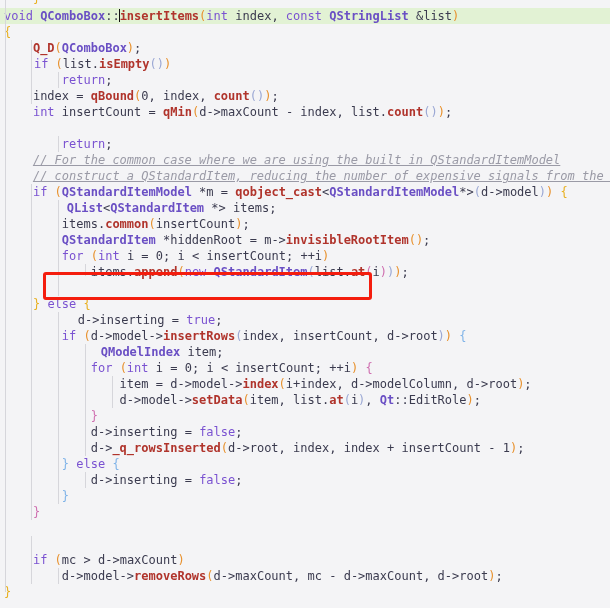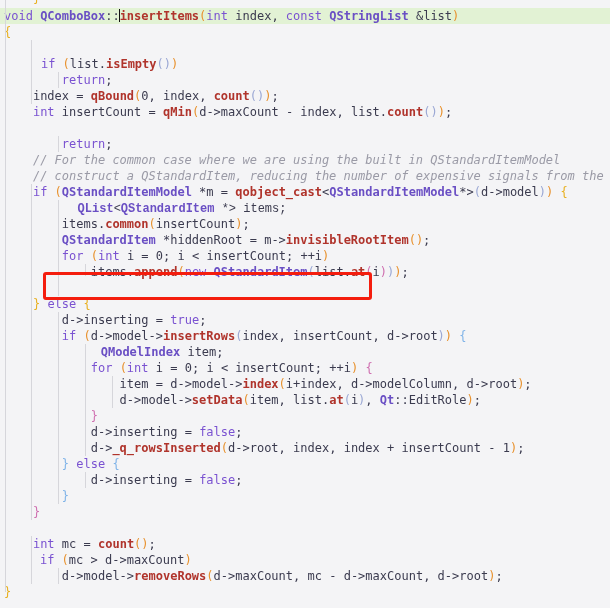--- a/index.html
+++ b/index.html
@@ -58,21 +58,21 @@
   .fn      { color: #b0342c; font-weight: bold; }
   .ident   { color: #3b3b4f; }
   .punct   { color: #3b3b4f; }
   .paren   { color: #e8912d; }            
   .paren2  { color: #9aa7d4; }            
   .paren3  { color: #cf6fb0; }            
   .brace   { color: #e8b020; }            
   .brace2  { color: #cf6fb0; }
   .brace3  { color: #7fb3e8; }
   .num     { color: #3b3b4f; }
-  .comment { color: #9a9aa6; font-style: italic; }
+  .comment { color: #9a9aa6; font-style: italic; text-decoration: underline; }
   .op      { color: #3b3b4f; }
   .cls     { color: #6a4fc4; font-weight: bold; }
   .scope   { color: #3b3b4f; }
   .angle   { color: #3b3b4f; }
 
   
   .caret {
     display: inline-block;
     width: 1px;
     height: 13px;
@@ -101,23 +101,24 @@
     
     <div class="line" style="position:absolute; left:0; top:-10px;"><span style="padding-left:4px;" class="brace">&nbsp;&nbsp;&nbsp;&nbsp;}</span></div>
 
     
     <div class="line highlight" style="position: absolute; left: 0px; top: 8px; width: 610px; background: rgb(226, 242, 212);"><span style="padding-left:4px;"><span class="kw">void</span> <span class="cls">QComboBox</span><span class="scope">::</span><span class="caret"></span><span class="fn">insertItems</span><span class="paren">(</span><span class="kw">int</span> <span class="ident">index</span><span class="punct">,</span> <span class="kw">const</span> <span class="cls">QStringList</span> <span class="op">&amp;</span><span class="ident">list</span><span class="paren">)</span></span></div>
 
     
     <div class="line" style="position:absolute; left:0; top:24px;"><span style="padding-left:4px;" class="brace">{</span></div>
 
     
-
-    
-    <div class="line" style="position:absolute; left:0; top:56px;"><span style="padding-left:12px;margin-top:16px;">    <span class="kw">if</span> <span class="paren">(</span><span class="ident">list</span><span class="punct">.</span><span class="fn">isEmpty</span><span class="paren2">()</span><span class="paren">)</span></span></div>
+    <div class="line" style="position:absolute; left:0; top:40px;"><span style="padding-left:4px;">    <span class="fn">Q_D</span><span class="paren">(</span><span class="cls">QComboBox</span><span class="paren">)</span><span class="punct">;</span></span></div>
+
+    
+    <div class="line" style="position:absolute; left:0; top:56px;"><span style="padding-left:5px;margin-top:16px;">    <span class="kw">if</span> <span class="paren">(</span><span class="ident">list</span><span class="punct">.</span><span class="fn">isEmpty</span><span class="paren2">()</span><span class="paren">)</span></span></div>
 
     
     <div class="line" style="position:absolute; left:0; top:72px;"><span style="padding-left:4px;">        <span class="kw">return</span><span class="punct">;</span></span></div>
 
     
     <div class="line" style="position:absolute; left:0; top:88px;"><span style="padding-left:4px;">    <span class="ident">index</span> <span class="op">=</span> <span class="fn">qBound</span><span class="paren">(</span><span class="num">0</span><span class="punct">,</span> <span class="ident">index</span><span class="punct">,</span> <span class="fn">count</span><span class="paren2">()</span><span class="paren">)</span><span class="punct">;</span></span></div>
 
     
     <div class="line" style="position:absolute; left:0; top:104px;"><span style="padding-left:4px;">    <span class="kw">int</span> <span class="ident">insertCount</span> <span class="op">=</span> <span class="fn">qMin</span><span class="paren">(</span><span class="ident">d</span><span class="op">-&gt;</span><span class="ident">maxCount</span> <span class="op">-</span> <span class="ident">index</span><span class="punct">,</span> <span class="ident">list</span><span class="punct">.</span><span class="fn">count</span><span class="paren2">()</span><span class="paren">)</span><span class="punct">;</span></span></div>
 
@@ -129,41 +130,41 @@
     
     <div class="line" style="position:absolute; left:0; top:152px;"><span style="padding-left:4px;">    <span class="comment">// For the common case where we are using the built in QStandardItemModel</span></span></div>
 
     
     <div class="line" style="position:absolute; left:0; top:168px;"><span style="padding-left:4px;">    <span class="comment">// construct a QStandardItem, reducing the number of expensive signals from the model</span></span></div>
 
     
     <div class="line" style="position:absolute; left:0; top:184px;"><span style="padding-left:4px;">    <span class="kw">if</span> <span class="paren">(</span><span class="cls">QStandardItemModel</span> <span class="op">*</span><span class="ident">m</span> <span class="op">=</span> <span class="fn">qobject_cast</span><span class="angle">&lt;</span><span class="cls">QStandardItemModel</span><span class="op">*</span><span class="angle">&gt;</span><span class="paren2">(</span><span class="ident">d</span><span class="op">-&gt;</span><span class="ident">model</span><span class="paren2">)</span><span class="paren">)</span> <span class="brace">{</span></span></div>
 
     
-    <div class="line" style="position:absolute; left:0; top:200px;"><span style="padding-left:20px;font-family:Liberation Mono, monospace;">        <span class="cls">QList</span><span class="angle">&lt;</span><span class="cls">QStandardItem</span> <span class="op">*&gt;</span> <span class="ident">items</span><span class="punct">;</span></span></div>
+    <div class="line" style="position:absolute; left:0; top:200px;"><span style="padding-left:9px;">        <span class="cls">QList</span><span class="angle">&lt;</span><span class="cls">QStandardItem</span> <span class="op">*&gt;</span> <span class="ident">items</span><span class="punct">;</span></span></div>
 
     
     <div class="line" style="position:absolute; left:0; top:216px;"><span style="padding-left:4px;">        <span class="ident">items</span><span class="punct">.</span><span class="fn">common</span><span class="paren">(</span><span class="ident">insertCount</span><span class="paren">)</span><span class="punct">;</span></span></div>
 
     
     <div class="line" style="position:absolute; left:0; top:232px;"><span style="padding-left:4px;">        <span class="cls">QStandardItem</span> <span class="op">*</span><span class="ident">hiddenRoot</span> <span class="op">=</span> <span class="ident">m</span><span class="op">-&gt;</span><span class="fn">invisibleRootItem</span><span class="paren">()</span><span class="punct">;</span></span></div>
 
     
     <div class="line" style="position:absolute; left:0; top:248px;"><span style="padding-left:4px;">        <span class="kw">for</span> <span class="paren">(</span><span class="kw">int</span> <span class="ident">i</span> <span class="op">=</span> <span class="num">0</span><span class="punct">;</span> <span class="ident">i</span> <span class="op">&lt;</span> <span class="ident">insertCount</span><span class="punct">;</span> <span class="op">++</span><span class="ident">i</span><span class="paren">)</span></span></div>
 
     
     <div class="line" style="position:absolute; left:0; top:264px;"><span style="padding-left:4px;">            <span class="ident">items</span><span class="punct">.</span><span class="fn">append</span><span class="paren">(</span><span class="kw">new</span> <span class="cls">QStandardItem</span><span class="paren2">(</span><span class="ident">list</span><span class="punct">.</span><span class="fn">at</span><span class="paren3">(</span><span class="ident">i</span><span class="paren3">)</span><span class="paren2">)</span><span class="paren">)</span><span class="punct">;</span></span></div>
 
     
 
     
     <div class="line" style="position:absolute; left:0; top:296px;"><span style="padding-left:4px;">    <span class="brace">}</span> <span class="kw">else</span> <span class="brace">{</span></span></div>
 
     
-    <div class="line" style="position:absolute; left:0; top:312px;"><span style="padding-left:4px;">        <span class="ident">d</span><span class="op">-&gt;</span><span class="ident">inserting</span> <span class="op">=</span> <span class="kw">true</span><span class="punct">;</span></span></div>
+    <div class="line" style="position:absolute; left:16px; top:312px;"><span style="padding-left:4px;">        <span class="ident">d</span><span class="op">-&gt;</span><span class="ident">inserting</span> <span class="op">=</span> <span class="kw">true</span><span class="punct">;</span></span></div>
 
     
     <div class="line" style="position:absolute; left:0; top:328px;"><span style="padding-left:4px;">        <span class="kw">if</span> <span class="paren">(</span><span class="ident">d</span><span class="op">-&gt;</span><span class="ident">model</span><span class="op">-&gt;</span><span class="fn">insertRows</span><span class="paren2">(</span><span class="ident">index</span><span class="punct">,</span> <span class="ident">insertCount</span><span class="punct">,</span> <span class="ident">d</span><span class="op">-&gt;</span><span class="ident">root</span><span class="paren2">)</span><span class="paren">)</span> <span class="brace3">{</span></span></div>
 
     
     <div class="line" style="position:absolute; left:0; top:344px;"><span style="padding-left:14px;">            <span class="cls">QModelIndex</span> <span class="ident">item</span><span class="punct">;</span></span></div>
 
     
     <div class="line" style="position:absolute; left:0; top:360px;"><span style="padding-left:4px;">            <span class="kw">for</span> <span class="paren">(</span><span class="kw">int</span> <span class="ident">i</span> <span class="op">=</span> <span class="num">0</span><span class="punct">;</span> <span class="ident">i</span> <span class="op">&lt;</span> <span class="ident">insertCount</span><span class="punct">;</span> <span class="op">++</span><span class="ident">i</span><span class="paren">)</span> <span class="brace2">{</span></span></div>
 
@@ -191,24 +192,23 @@
     
     <div class="line" style="position:absolute; left:0; top:488px;"><span style="padding-left:4px;">        <span class="brace3">}</span></span></div>
 
     
     <div class="line" style="position:absolute; left:0; top:504px;"><span style="padding-left:4px;">    <span class="brace2">}</span></span></div>
 
     
     <div class="line" style="position:absolute; left:0; top:520px;"><span style="padding-left:4px;"> </span></div>
 
     
-    <div class="line" style="position:absolute; left:0; top:536px;"><span style="padding-left:4px;">    <span class="kw">int</span> <span class="ident">mc</span> <span class="op">=</span> <span class="fn">count</span><span class="paren">()</span><span class="punct">;</span></span></div>
-
-    
-    <div class="line" style="position:absolute; left:0; top:552px;"><span style="padding-left:11px;">    <span class="kw">if</span> <span class="paren">(</span><span class="ident">mc</span> <span class="op">&gt;</span> <span class="ident">d</span><span class="op">-&gt;</span><span class="ident">maxCount</span><span class="paren">)</span></span></div>
+
+    
+    <div class="line" style="position:absolute; left:0; top:552px;"><span style="padding-left:4px;">    <span class="kw">if</span> <span class="paren">(</span><span class="ident">mc</span> <span class="op">&gt;</span> <span class="ident">d</span><span class="op">-&gt;</span><span class="ident">maxCount</span><span class="paren">)</span></span></div>
 
     
     <div class="line" style="position:absolute; left:0; top:568px;"><span style="padding-left:4px;">        <span class="ident">d</span><span class="op">-&gt;</span><span class="ident">model</span><span class="op">-&gt;</span><span class="fn">removeRows</span><span class="paren">(</span><span class="ident">d</span><span class="op">-&gt;</span><span class="ident">maxCount</span><span class="punct">,</span> <span class="ident">mc</span> <span class="op">-</span> <span class="ident">d</span><span class="op">-&gt;</span><span class="ident">maxCount</span><span class="punct">,</span> <span class="ident">d</span><span class="op">-&gt;</span><span class="ident">root</span><span class="paren">)</span><span class="punct">;</span></span></div>
 
     
     <div class="line" style="position:absolute; left:0; top:584px;"><span style="padding-left:4px;" class="brace">}</span></div>
 
   </div>
 
   

